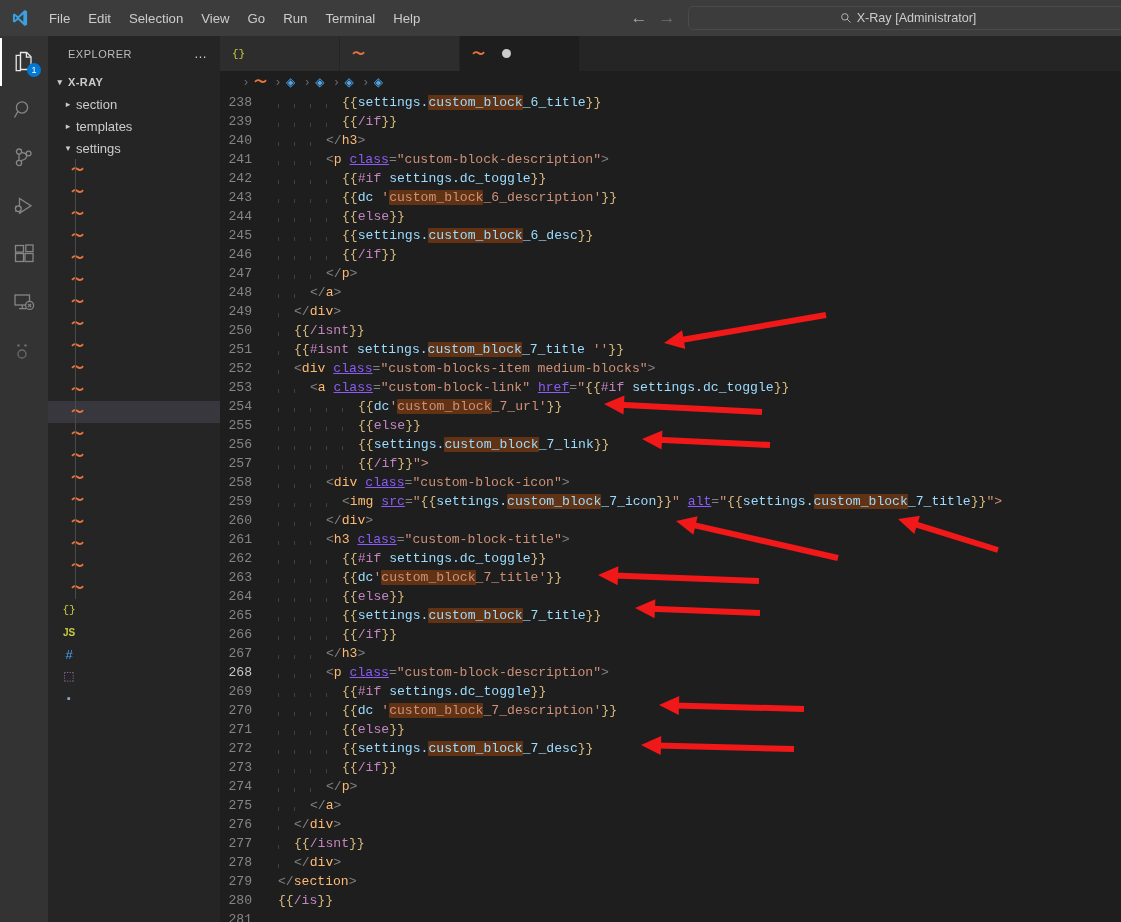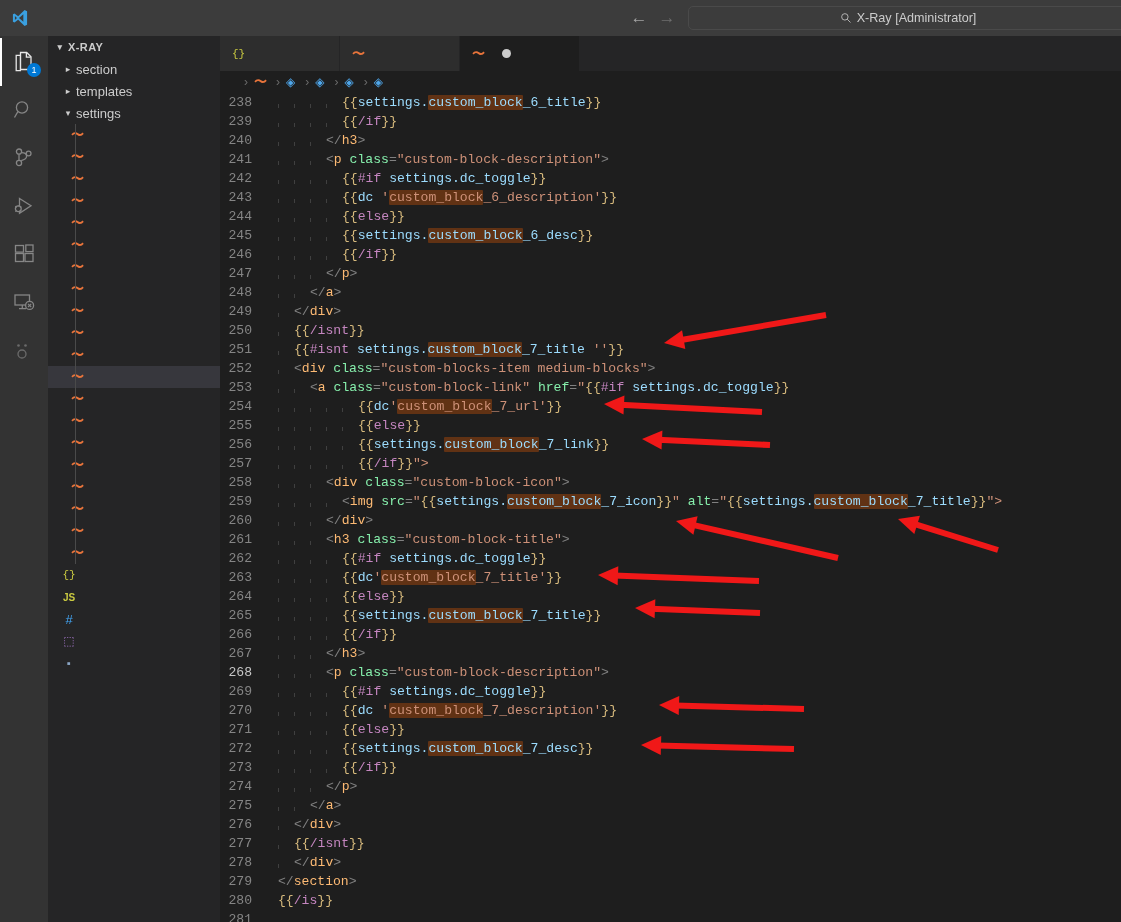--- a/index.html
+++ b/index.html
@@ -144,21 +144,21 @@
     color: #858585; padding-right: 12px;
     font-family: "Liberation Mono", "DejaVu Sans Mono", monospace;
     font-size: 13.1px; user-select:none;
   }
   .ln-row.current .lnum { color: #c6c6c6; }
   .ltext { position: relative; padding-left: 14px; }
 
   
   .t-tag     { color: #fdba74; }
   .t-punc    { color: #808080; }
-  .t-attr    { color: #86efac; }
+  .t-attr    { color: #8b5cf6; text-decoration: underline; }
   .t-str     { color: #ce9178; }
   .t-mstache { color: #d7ba7d; }
   .t-kw      { color: #c586c0; }
   .t-var     { color: #9cdcfe; }
   .t-op      { color: #d4d4d4; }
   .t-strq    { color: #ce9178; }
   .hl        { background: #613214; border-radius:1px;}
 
   
   .arrows { position: absolute; inset: 0; pointer-events: none; }
@@ -166,20 +166,30 @@
 </head>
 <body>
 
 <div id="app">
 
   <div class="titlebar">
     <div class="vscode-logo">
       <svg width="20" height="20" viewBox="0 0 24 24">
         <path d="M17.5 2.5 9.8 9.9 5.4 6.6 3.5 7.6v8.8l1.9 1 4.4-3.3 7.7 7.4 3-1.4V3.9l-3-1.4zM16 7.4v9.2l-5.2-4.6L16 7.4zM5.9 9.5 8.4 12l-2.5 2.5V9.5z" fill="#3aa0e0"></path>
       </svg>
+    </div>
+    <div class="menu">
+      <div class="menu-item">File</div>
+      <div class="menu-item">Edit</div>
+      <div class="menu-item">Selection</div>
+      <div class="menu-item">View</div>
+      <div class="menu-item">Go</div>
+      <div class="menu-item">Run</div>
+      <div class="menu-item">Terminal</div>
+      <div class="menu-item">Help</div>
     </div>
     <div class="title-center">
       <div class="nav-arrow">←</div>
       <div class="nav-arrow disabled">→</div>
       <div class="cmdbox">
         <span class="mag">
           <svg width="12" height="12" viewBox="0 0 16 16">
               <circle cx="6.5" cy="6.5" r="4.3" fill="none" stroke="#cccccc" stroke-width="1.2"></circle>
               <line x1="9.6" y1="9.6" x2="14" y2="14" stroke="#cccccc" stroke-width="1.2"></line>
             </svg>
@@ -242,20 +252,24 @@
       <div class="act-item">
         <svg width="24" height="24" viewBox="0 0 24 24">
           <circle cx="6.5" cy="7.5" r="1.3" fill="#6b6b6b"></circle>
           <circle cx="13.5" cy="7.5" r="1.3" fill="#6b6b6b"></circle>
           <circle cx="10" cy="16" r="4" fill="none" stroke="#6b6b6b" stroke-width="1.3"></circle>
         </svg>
       </div>
     </div>
 
     <div class="sidebar">
+      <div class="sb-header">
+        <span>EXPLORER</span>
+        <span class="sb-dots">…</span>
+      </div>
       <div class="tree">
         <div class="row root">
           <span class="chev">▾</span>
           <span class="label">X-RAY</span>
         </div>
         <div class="row lvl1">
           <span class="chev">▸</span>
           <span class="label">section</span>
         </div>
         <div class="row lvl1">

